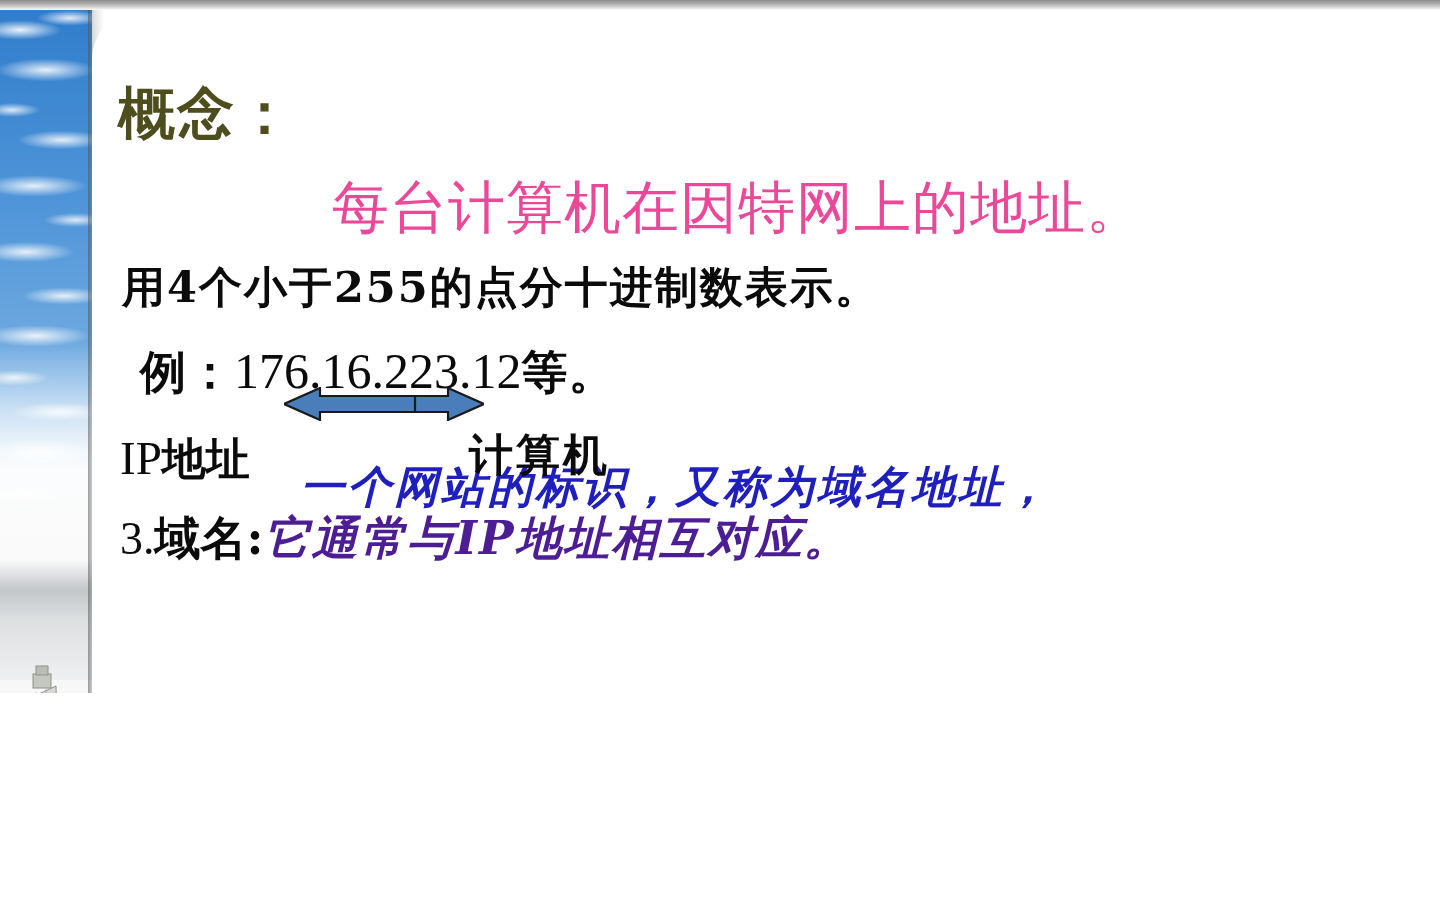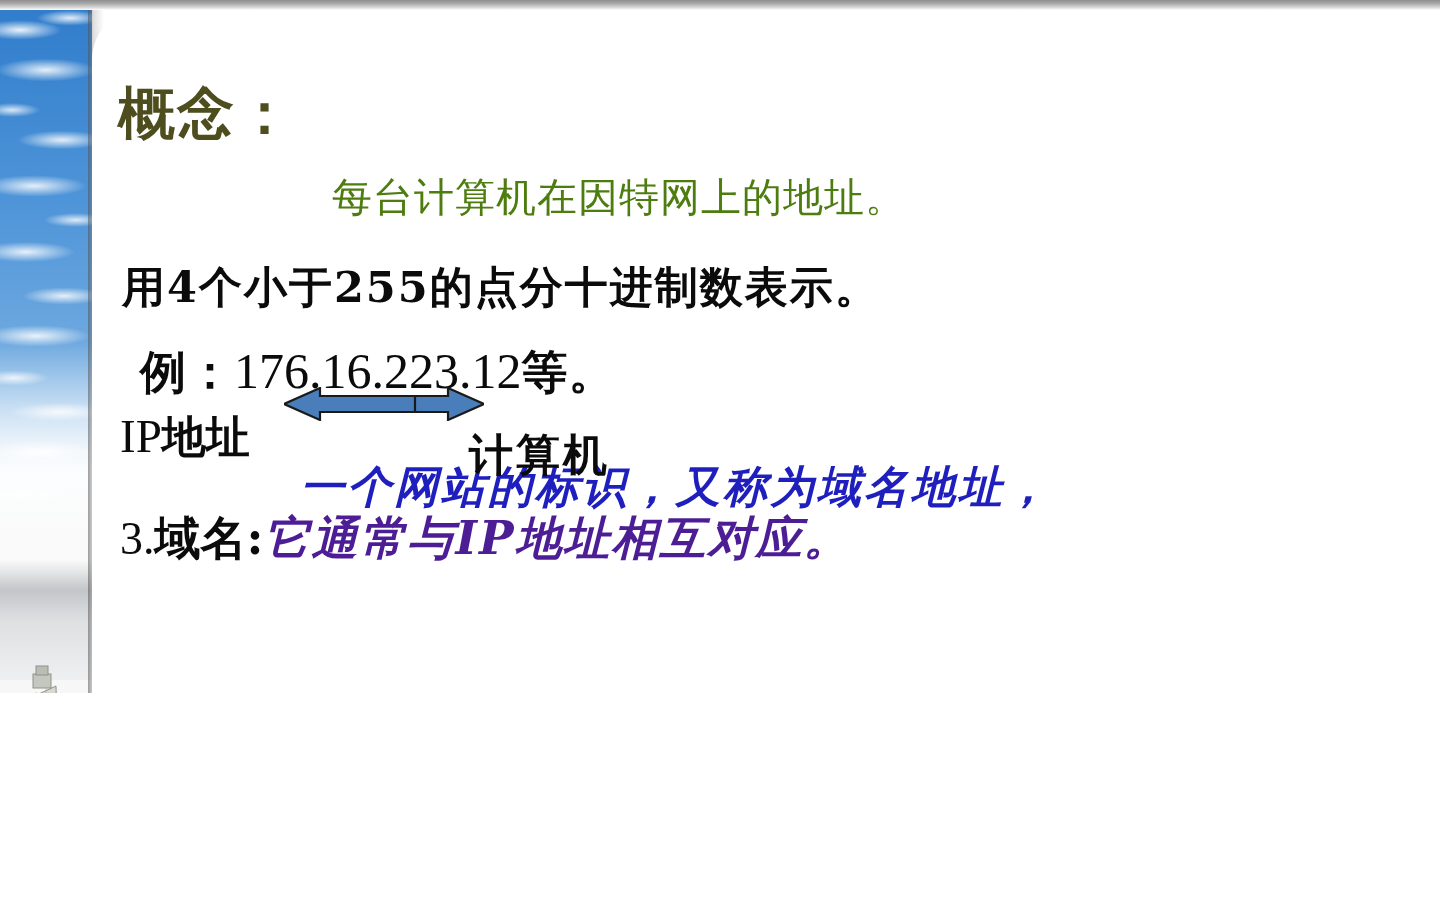--- a/index.html
+++ b/index.html
@@ -154,22 +154,22 @@
     color: #0b0b0b;
     font-family: "DejaVu Serif", serif;
   }
 
   .l2          { left: 28px;  top: 168px; font-size: 46px; }
   .l2 .lat     { font-family: "Liberation Serif", serif; }
   .l2 .han     { font-size: 38px; font-weight: bold; letter-spacing: 3px; }
 
   .l2blue {
     left: 240px; top: 162px;
-    font-size: 40px;
-    color: #4d7c0f;
+    font-size: 57px;
+    color: #ec4899;
     font-family: Liberation Sans, sans-serif;
     letter-spacing: 1px;
   }
 
   .l3 {
     left: 30px; top: 251px;
     font-size: 43px; font-weight: bold;
     letter-spacing: 2px;
   }
 
@@ -186,21 +186,21 @@
   }
 
   
   .arrow-wrap {
     position: absolute;
     left: 192px; top: 379px;
     width: 200px; height: 34px;
   }
 
   .l5 {
-    left: 28px; top: 400px;
+    left: 28px; top: 422px;
     font-size: 44px; font-weight: bold;
   }
   .l5 .lat { font-family: "Liberation Serif", serif; font-weight: normal; font-size: 47px; }
 
   .l5b {
     left: 377px; top: 418px;
     font-size: 44px; font-weight: bold;
     letter-spacing: 3px;
   }
 

